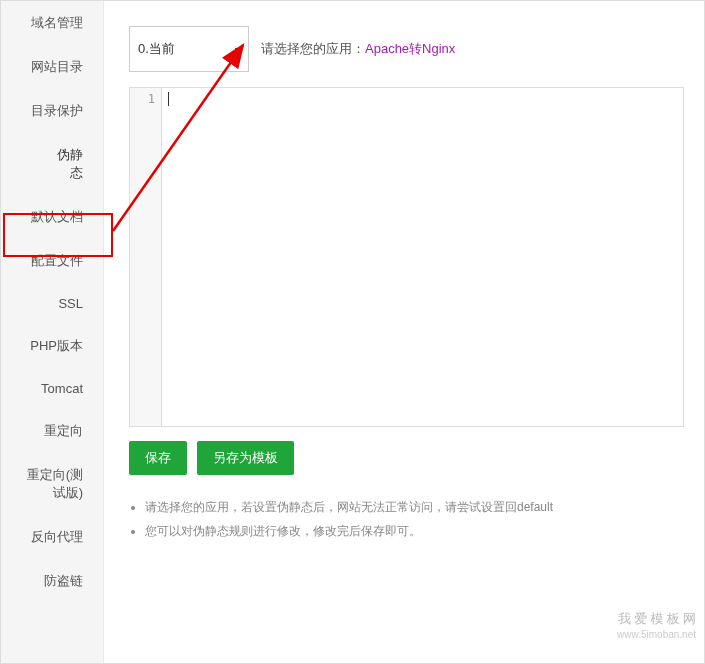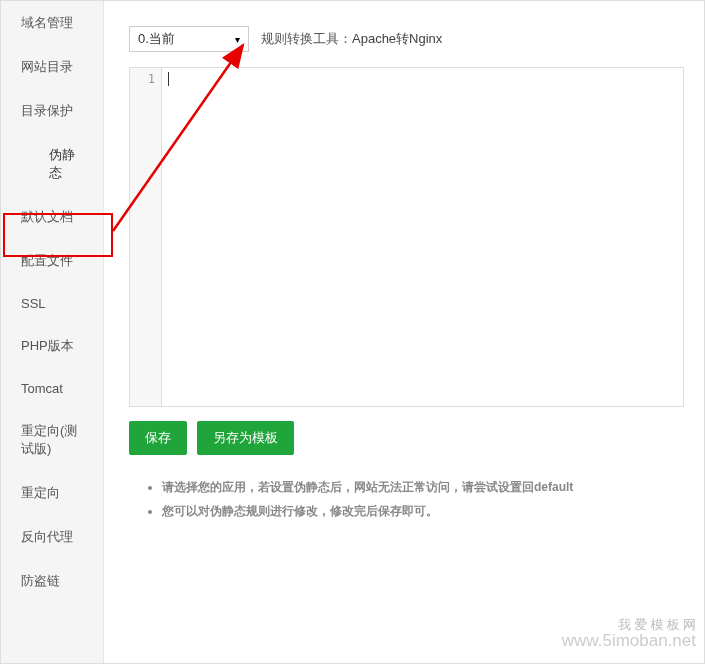--- a/index.html
+++ b/index.html
@@ -18,20 +18,21 @@
       width: 100%;
       height: 100%;
       border: 1px solid #ddd;
       position: relative;
     }
     .sidebar {
       width: 110px;
       background: #f5f5f5;
       border-right: 1px solid #e8e8e8;
       overflow-y: auto;
+      text-align: right;
     }
     .sidebar-item {
       padding: 13px 20px;
       font-size: 13px;
       color: #555;
       cursor: pointer;
       position: relative;
     }
     .sidebar-item.active {
       color: #333;
@@ -54,40 +55,40 @@
     }
     .top-row {
       display: flex;
       align-items: center;
       gap: 12px;
       margin-bottom: 15px;
     }
     .select-box {
       border: 1px solid #ccc;
       background: #fff;
-      height: 26px;
+      height: 46px;
       width: 120px;
       padding: 0 8px;
       display: flex;
       align-items: center;
       justify-content: space-between;
       font-size: 13px;
       color: #333;
       cursor: pointer;
     }
     .select-arrow {
       font-size: 10px;
       color: #000;
     }
     .tool-label {
       color: #555;
       font-size: 13px;
     }
     .tool-link {
-      color: #404040;
+      color: #a21caf;
       font-size: 13px;
       cursor: pointer;
     }
     .editor {
       border: 1px solid #ddd;
       width: 555px;
       height: 340px;
       display: flex;
       background: #fff;
     }
@@ -128,78 +129,77 @@
       border-radius: 2px;
     }
     .tips {
       margin-top: 20px;
       color: #888;
       font-size: 12px;
       padding-left: 4px;
     }
     .tips li {
       list-style: disc;
-      margin-left: 29px;
+      margin-left: 12px;
       line-height: 24px;
-      font-weight: bold;
     }
     .arrow-svg {
       position: absolute;
       left: 70px;
       top: 30px;
       z-index: 20;
       pointer-events: none;
     }
     .watermark {
       position: absolute;
       right: 8px;
-      bottom: 14px;
+      bottom: 20px;
       text-align: right;
       color: #bbb;
       font-size: 13px;
       line-height: 16px;
       font-family: "SimSun", serif;
       z-index: 5;
       margin-left: 16px;
     }
     .watermark-sub {
-      font-size: 17px;
+      font-size: 10px;
       color: #ccc;
       font-family: Arial, sans-serif;
     }
   </style>
 </head>
 <body>
 
 <div class="container">
   <div class="sidebar">
     <div class="sidebar-item"><span>域名管理</span></div>
     <div class="sidebar-item"><span>网站目录</span></div>
     <div class="sidebar-item"><span>目录保护</span></div>
     <div class="sidebar-item active"><span>伪静态</span></div>
     <div class="sidebar-item"><span>默认文档</span></div>
     <div class="sidebar-item"><span>配置文件</span></div>
     <div class="sidebar-item"><span>SSL</span></div>
     <div class="sidebar-item"><span>PHP版本</span></div>
     <div class="sidebar-item"><span>Tomcat</span></div>
+    <div class="sidebar-item"><span>重定向</span></div>
     <div class="sidebar-item"><span>重定向(测试版)</span></div>
-    <div class="sidebar-item"><span>重定向</span></div>
     <div class="sidebar-item"><span>反向代理</span></div>
     <div class="sidebar-item"><span>防盗链</span></div>
 
   </div>
 
   <div class="main">
     <div class="top-row">
       <div class="select-box">
         <span>0.当前</span>
         <span class="select-arrow">▾</span>
       </div>
       <span class="tool-label">
-        <span>规则转换工具：</span><span class="tool-link">Apache转Nginx</span>
+        <span>请选择您的应用：</span><span class="tool-link">Apache转Nginx</span>
       </span>
     </div>
 
     <div class="editor">
       <div class="gutter">
         <div>1</div>
       </div>
       <div class="editor-body">
         <span class="cursor-line"></span><span></span>
       </div>

